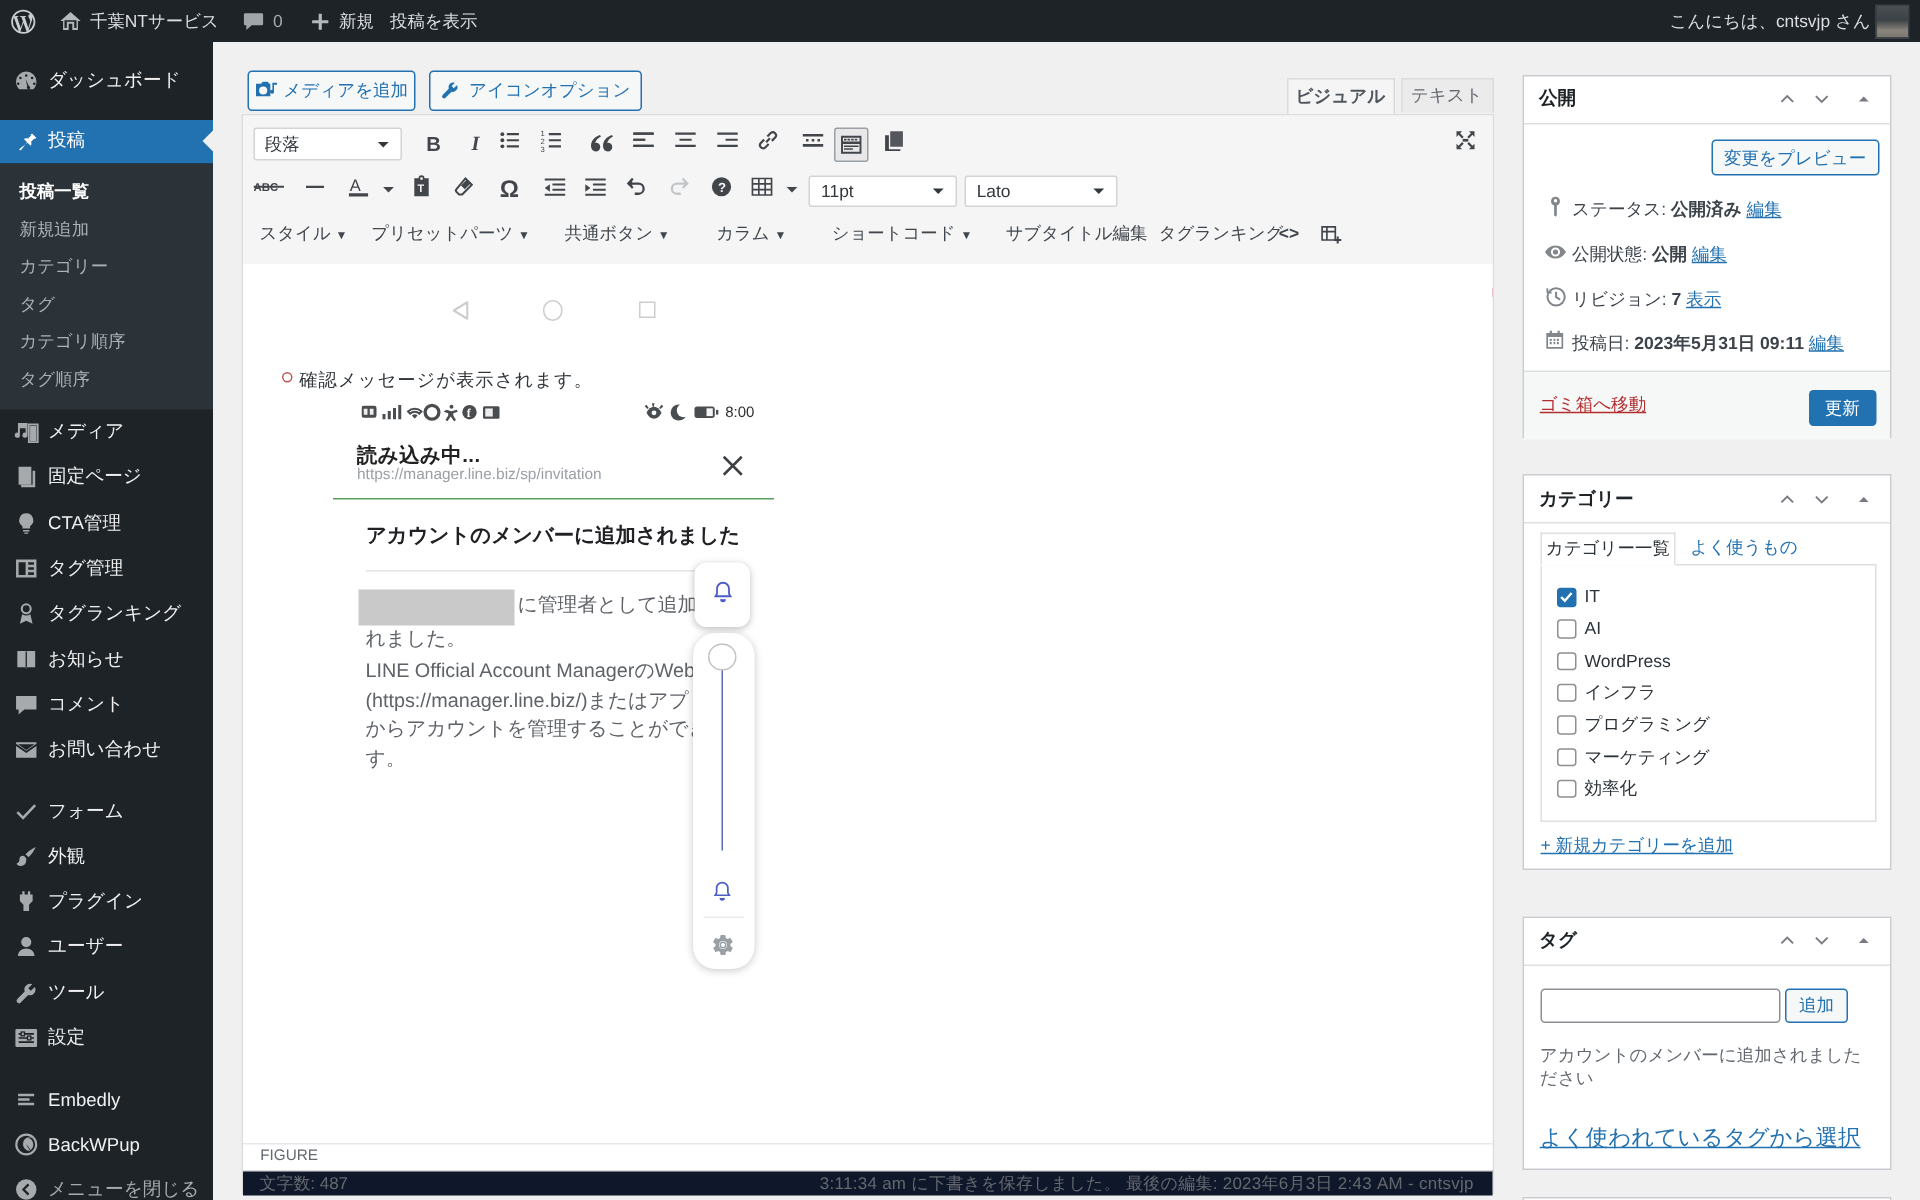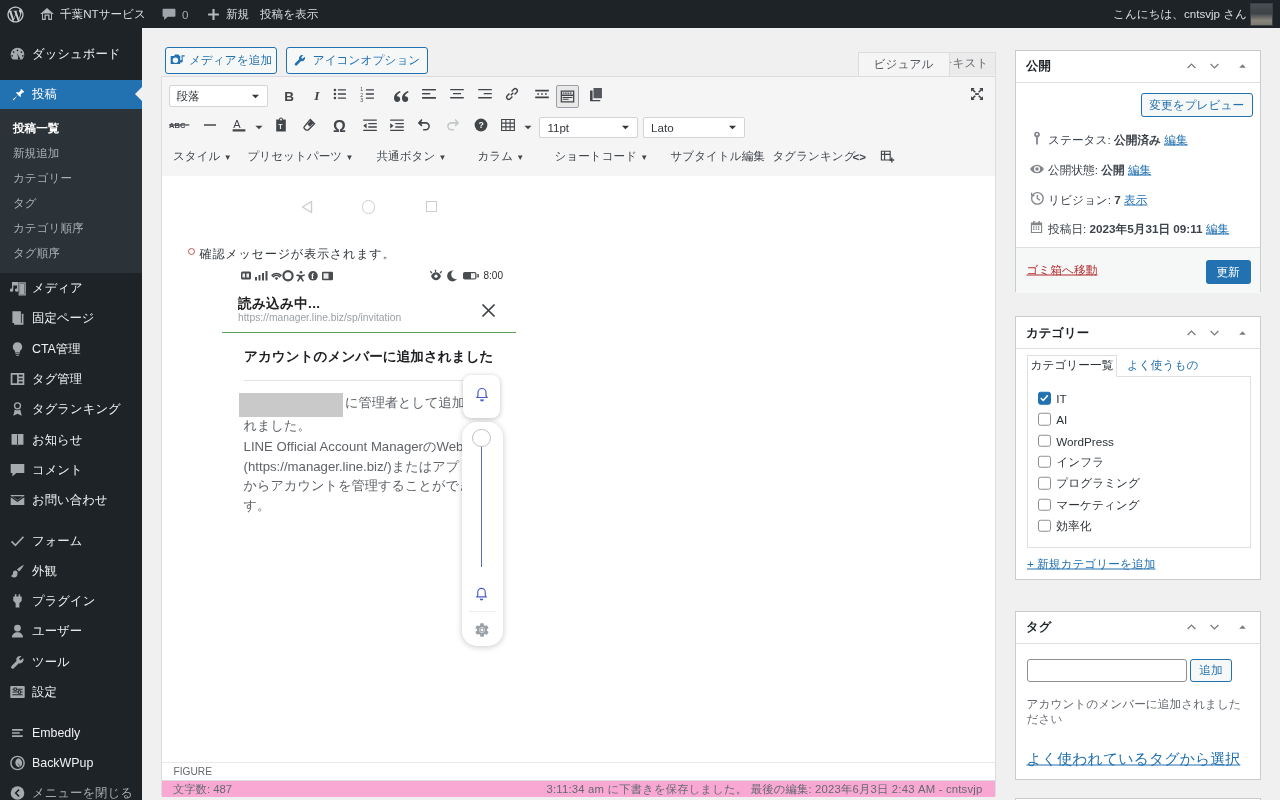--- a/index.html
+++ b/index.html
@@ -211,21 +211,21 @@
         <path d="M1 4h5l1.5-2h5L14 4h1v12H1zM8 6.5a4 4 0 100 8 4 4 0 000-8z M17 3h1.6v8.3a1.9 1.9 0 11-1.6-1.4z M17.5 3h4v1.8h-4z"></path>
       </svg>
     <span>メディアを追加</span>
   </div>
   <div class="wpbtn" style="left:285.5px; top:46.5px; width:142px; justify-content:center; padding:0; gap:6px;">
     <svg width="14" height="14" viewBox="0 0 20 20" fill="#2271b1">
         <path d="M16.7 5.2l-3.1 3.1-2-2 3.1-3.1a4.5 4.5 0 00-5.9 5.7L3 14.7a1.9 1.9 0 002.7 2.7l5.8-5.8a4.5 4.5 0 005.2-6.4z"></path>
       </svg>
     <span>アイコンオプション</span>
   </div>
-  <div style="position:absolute; left:857.5px; top:51.7px; width:92px; height:24.5px; background:#f5f5f5; border:1px solid #dcdcde; border-bottom:none; color:#50575e; font-size:11.7px; display:flex; align-items:center; justify-content:center; z-index:3;">ビジュアル</div>
+  <div style="position:absolute; left:857.5px; top:51.7px; width:72px; height:24.5px; background:#f5f5f5; border:1px solid #dcdcde; border-bottom:none; color:#50575e; font-size:11.7px; display:flex; align-items:center; justify-content:center; z-index:3;font-weight:bold;">ビジュアル</div>
   <div style="position:absolute; left:933.5px; top:51.7px; width:62px; height:23.5px; background:#ebebeb; border:1px solid #dcdcde; border-bottom:none; color:#646970; font-size:11.7px; display:flex; align-items:center; justify-content:center;">テキスト</div>
 </div>
 
 <div id="editor">
   <div id="toolbars">
 
     <div class="seltb" style="left:7px; top:8.3px; width:99px; height:22.6px;">段落
       <svg class="car" width="9" height="9" viewBox="0 0 10 10">
           <path d="M1 3l4 4 4-4z" fill="#32373c"></path>
         </svg>
@@ -428,21 +428,21 @@
       </svg>
     <div style="position:absolute; left:307px; top:435px; width:27px; height:1px; background:#ececec;"></div>
     <svg style="position:absolute; left:312px; top:446px;" width="16" height="16" viewBox="0 0 24 24" fill="#9aa0a6">
         <path d="M12 8.5a3.5 3.5 0 100 7 3.5 3.5 0 000-7zm0 5.5a2 2 0 110-4 2 2 0 010 4z"></path>
         <path d="M19.4 13c.04-.33.07-.66.07-1s-.03-.67-.07-1l2.1-1.65a.5.5 0 00.12-.64l-2-3.46a.5.5 0 00-.61-.22l-2.48 1a7.3 7.3 0 00-1.73-1l-.37-2.64A.5.5 0 0013.93 2h-4a.5.5 0 00-.5.42l-.37 2.65a7.3 7.3 0 00-1.73 1l-2.48-1a.5.5 0 00-.61.22l-2 3.46a.5.5 0 00.12.64L4.54 11c-.04.33-.07.66-.07 1s.03.67.07 1l-2.1 1.65a.5.5 0 00-.12.64l2 3.46c.14.24.42.34.61.22l2.48-1a7.3 7.3 0 001.73 1l.37 2.64c.04.25.25.43.5.43h4a.5.5 0 00.5-.42l.37-2.65a7.3 7.3 0 001.73-1l2.48 1c.24.1.47 0 .61-.22l2-3.46a.5.5 0 00-.12-.64L19.4 13zM12 16a4 4 0 110-8 4 4 0 010 8z" fill-rule="evenodd"></path>
       </svg>
   </div>
   <div id="figbar" style="position:absolute; left:0; top:685px; width:100%; height:18px; background:#fff; border-top:1px solid #e8e8eb;">
     <div style="position:absolute; left:12px; top:50%; transform:translateY(-50%); font-size:10.2px; color:#646970;">FIGURE</div>
   </div>
-  <div id="statusbar" style="position:absolute; left:0; top:703px; width:100%; height:17.5px; background:#f9a8d4; border-top:1px solid #dcdcde;">
+  <div id="statusbar" style="position:absolute; left:0; top:703px; width:100%; height:17.5px; background:#0f172a; border-top:1px solid #dcdcde;">
     <div style="position:absolute; left:11.5px; top:50%; transform:translateY(-50%); font-size:11.3px; color:#646970;">文字数: 487</div>
     <div style="position:absolute; right:12px; top:50%; transform:translateY(-50%); font-size:11.3px; color:#646970; letter-spacing:0.2px;">3:11:34 am に下書きを保存しました。 最後の編集: 2023年6月3日 2:43 AM - cntsvjp</div>
   </div>
 </div>
 
 <div id="rightcol">
 
   <div class="postbox" style="top:49.5px; height:242.2px;">
     <div class="pbh">
         <span class="t">公開</span>

